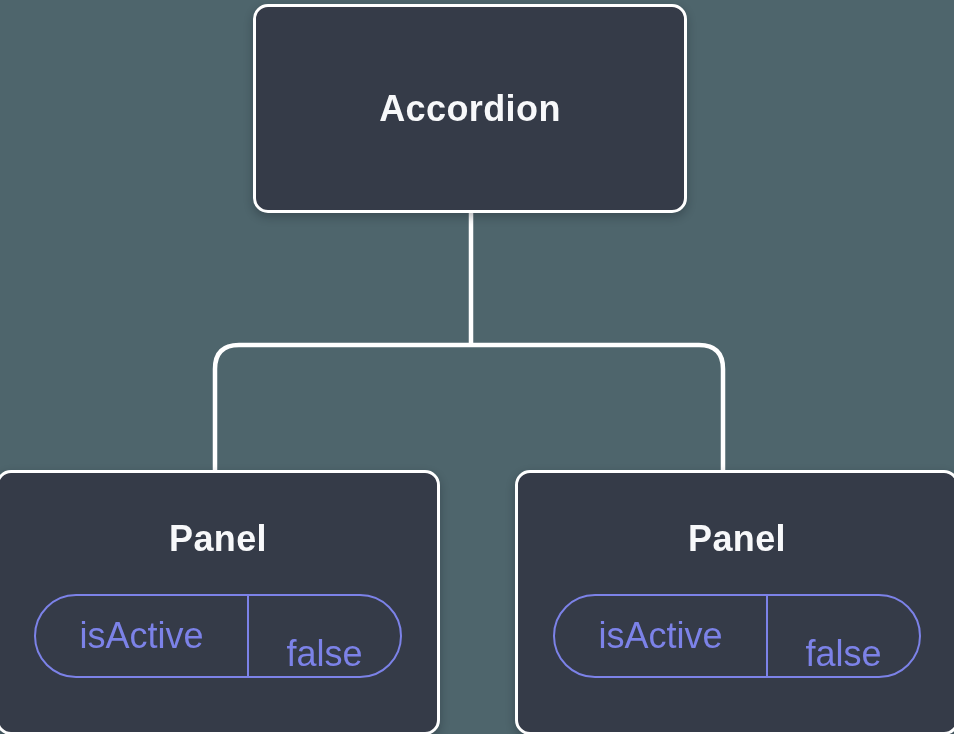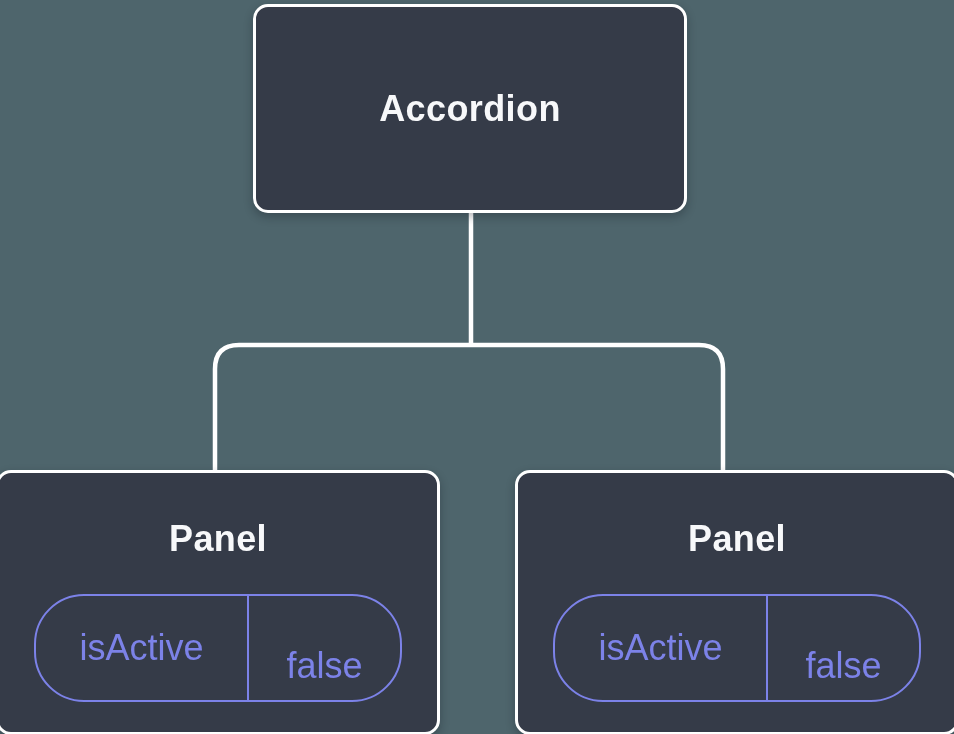--- a/index.html
+++ b/index.html
@@ -39,21 +39,21 @@
   .panel-node{
     top:470px;width:444px;height:265px;
     display:flex;flex-direction:column;align-items:center;
     padding-top:44px;
   }
   .panel-left{left:-4px;}
   .panel-right{left:515px;}
 
   .state-pill{
     margin-top:33px;
-    width:368px;height:108px;
+    width:368px;height:84px;
     border:2px solid var(--accent);
     border-radius:50px;
     display:flex;
     overflow:hidden;
   }
   .pill-cell{
     display:flex;align-items:center;justify-content:center;
     color:var(--accent);
     font-size:36px;
     font-weight:400;

